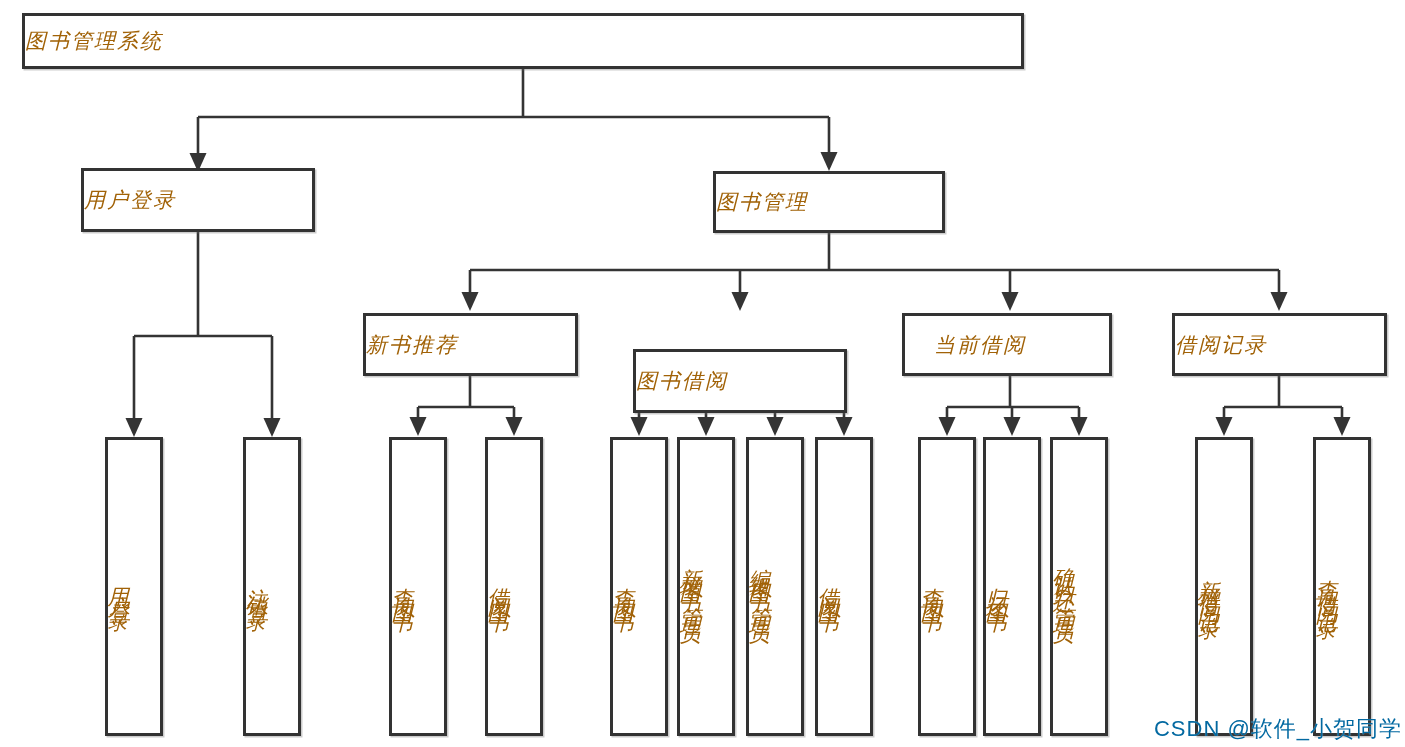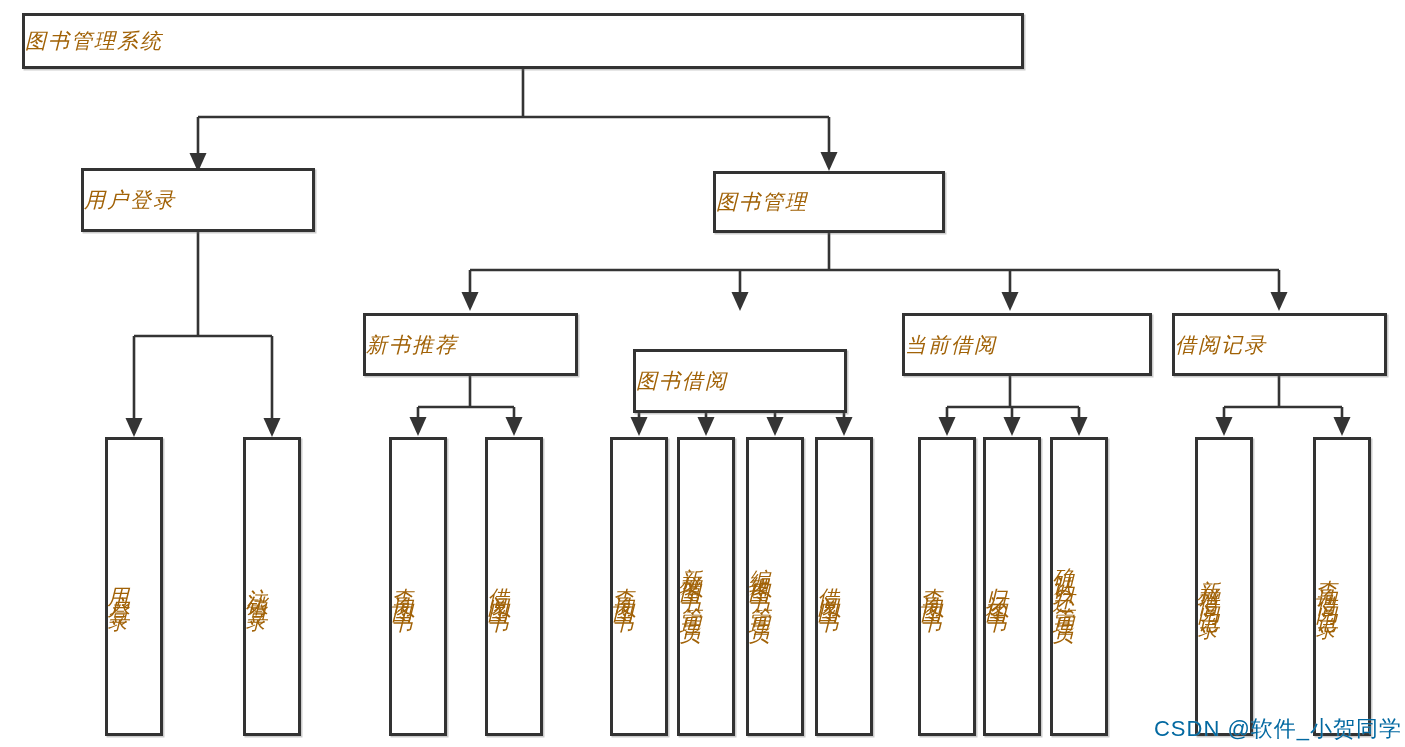--- a/index.html
+++ b/index.html
@@ -59,21 +59,21 @@
     font-size: 21px;
     letter-spacing: 8px;
     white-space: nowrap;
   }
   
   #root-box   { left: 22px;   top: 13px;  width: 1002px; height: 56px; }
   #n-user     { left: 81px;   top: 168px; width: 234px;  height: 64px; }
   #n-bookmgmt { left: 713px;  top: 171px; width: 232px;  height: 62px; }
   #n-newbook  { left: 363px;  top: 313px; width: 215px;  height: 63px; }
   #n-borrow   { left: 633px;  top: 313px; width: 214px;  height: 64px; margin-top: 36px; }
-  #n-current  { left: 902px;  top: 313px; width: 250px;  height: 63px; }
+  #n-current  { left: 902px;  top: 313px; width: 210px;  height: 63px; padding-left: 29px; }
   #n-records  { left: 1172px; top: 313px; width: 215px;  height: 63px; }
   #l1  { left: 105px;  }
   #l2  { left: 243px;  }
   #l3  { left: 389px;  }
   #l4  { left: 485px;  }
   #l5  { left: 610px;  }
   #l6  { left: 677px;  }
   #l7  { left: 746px;  }
   #l8  { left: 815px;  }
   #l9  { left: 918px;  }

